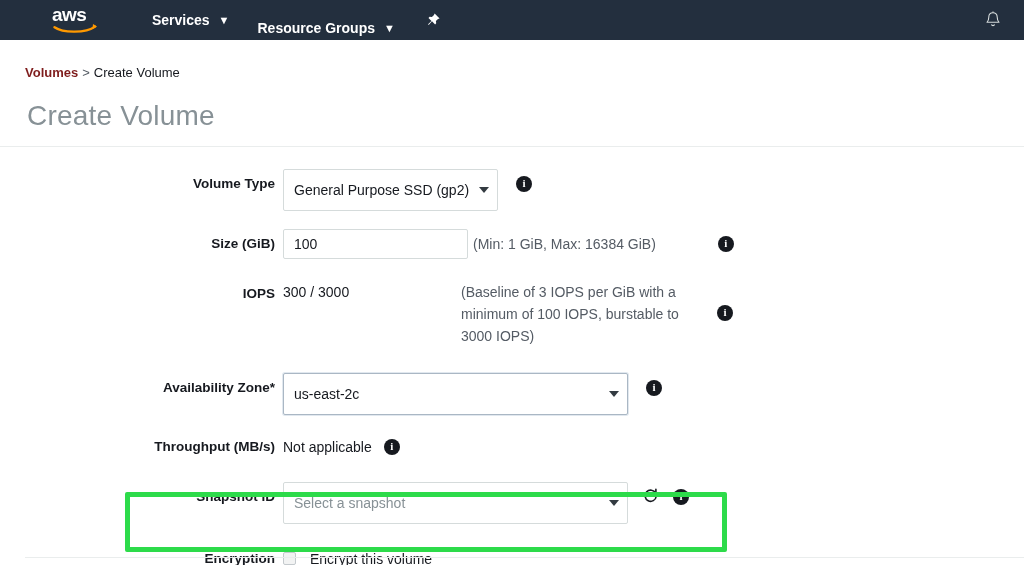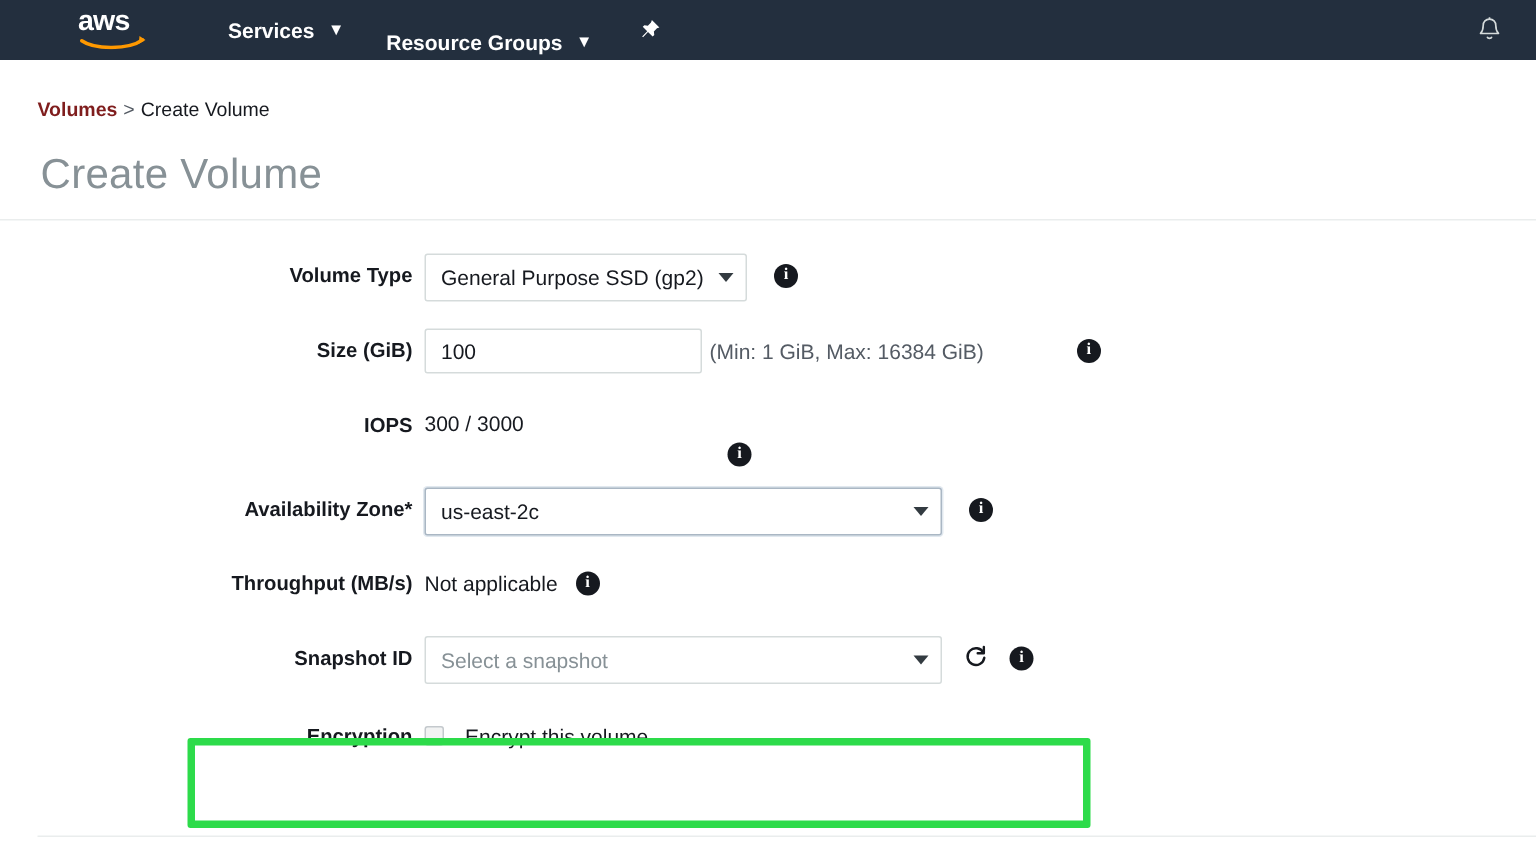--- a/index.html
+++ b/index.html
@@ -120,21 +120,21 @@
     padding-right: 8px;
     font-size: 13.5px;
     font-weight: bold;
     color: #16191f;
     line-height: 30px;
     flex: 0 0 283px;
   }
   .field { display: flex; align-items: flex-start; }
 
   .select {
-    height: 32px;
+    height: 42px;
     border: 1px solid #d5dbdb;
     border-radius: 2px;
     background: #fff;
     display: flex;
     align-items: center;
     padding: 0 8px 0 10px;
     font-size: 14px;
     color: #16191f;
     cursor: pointer;
     position: relative;
@@ -315,20 +315,21 @@
         <div class="info-wrap" style="margin-left:62px;">
           <span class="info-icon">i</span>
         </div>
       </div>
     </div>
 
     <div class="row" style="margin-bottom:26px;">
       <div class="label">IOPS</div>
       <div class="field" style="align-items:flex-start;">
         <div class="static-val" style="width:178px; line-height:26px;">300 / 3000</div>
+        <div class="hint" style="margin-top:2px;">(Baseline of 3 IOPS per GiB with a minimum of 100 IOPS, burstable to 3000 IOPS)</div>
         <div class="info-wrap" style="margin-left:24px; align-items:flex-start; padding-top:26px;">
           <span class="info-icon">i</span>
         </div>
       </div>
     </div>
 
     <div class="row" style="margin-bottom:17px;">
       <div class="label">Availability Zone*</div>
       <div class="field">
         <div class="select az">

